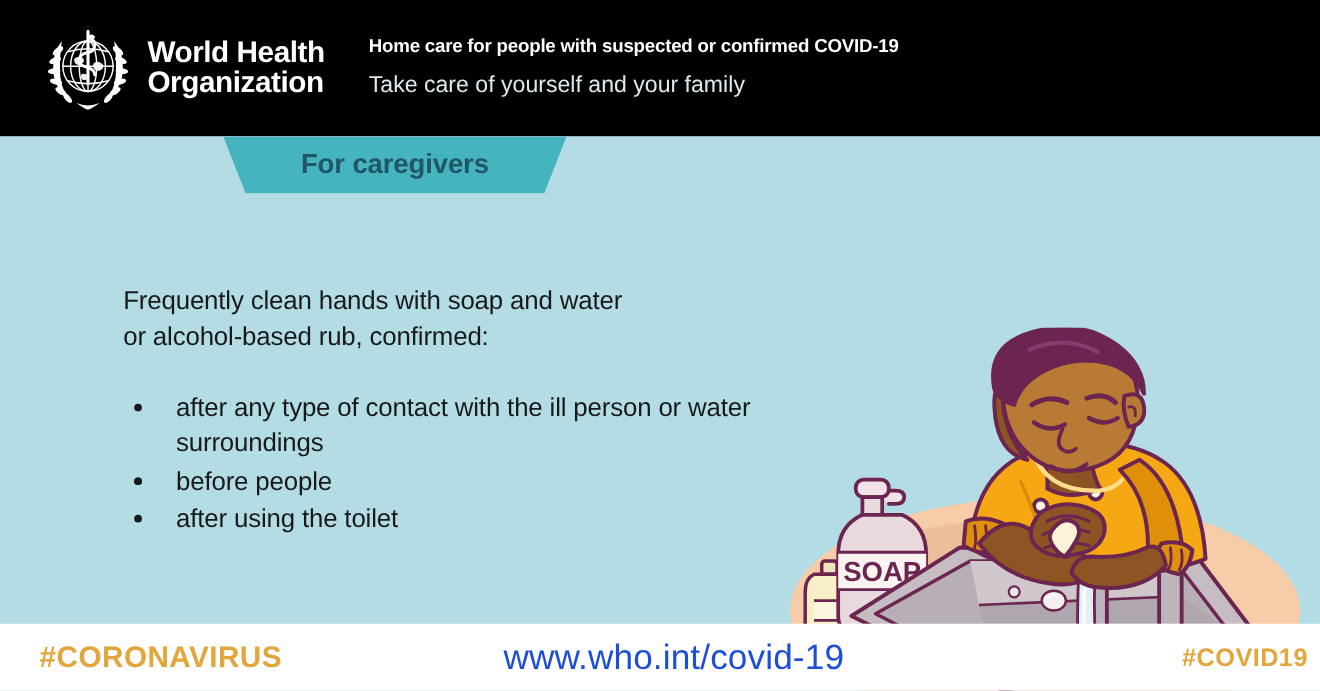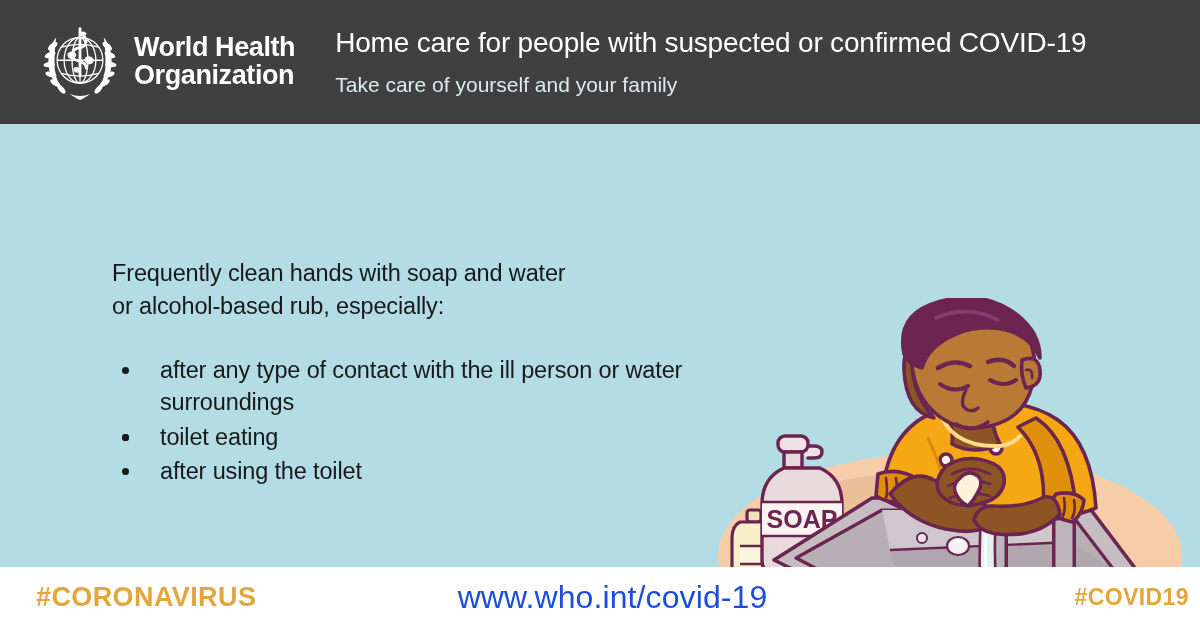--- a/index.html
+++ b/index.html
@@ -19,21 +19,21 @@
     overflow: hidden;
     background: #B4DCE4;
   }
 
   
   .header {
     position: absolute;
     left: 0; top: 0;
     width: 1200px;
     height: 124px;
-    background: #404040;
+    background: #000000;
     display: flex;
     align-items: center;
     box-sizing: border-box;
     padding-left: 36px;
   }
   .who-logo {
     display: flex;
     align-items: center;
     flex: 0 0 auto;
   }
@@ -51,23 +51,23 @@
     line-height: 1.02;
     letter-spacing: -0.4px;
     white-space: nowrap;
   }
   .who-wordmark .wm-line { display: block; }
   .header-titles {
     margin-left: 40px;
     color: #ffffff;
   }
   .header-title {
-    font-size: 28px;
+    font-size: 17px;
     line-height: 1.18;
-    font-weight: 400;
+    font-weight: 700;
     letter-spacing: -0.2px;
     white-space: nowrap;
   }
   .header-subtitle {
     font-size: 21px;
     line-height: 1.3;
     font-weight: 400;
     color: #DCEAEE;
     margin-top: 12px;
     white-space: nowrap;
@@ -258,38 +258,41 @@
     </div>
 
     <div class="header-titles">
       <div class="header-title">Home care for people with suspected or confirmed COVID-19</div>
       <div class="header-subtitle">Take care of yourself and your family</div>
     </div>
   </div>
 
   <div class="body-area">
 
+    <div class="caregivers-banner">
+      <span class="caregivers-label">For caregivers</span>
+    </div>
 
     <div class="text-col">
       <div class="lead">
         <span class="lead-line">Frequently clean hands with soap and water</span>
-        <span class="lead-line">or alcohol-based rub, especially:</span>
+        <span class="lead-line">or alcohol-based rub, confirmed:</span>
       </div>
 
       <ul class="bullets">
         <li>
           <span class="bullet-dot"></span>
           <span>after any type of contact with the ill person or water surroundings</span>
         </li>
         <li>
           <span class="bullet-dot"></span>
         </li>
         <li>
           <span class="bullet-dot"></span>
-          <span>toilet eating</span>
+          <span>before people</span>
         </li>
         <li>
           <span class="bullet-dot"></span>
           <span>after using the toilet</span>
         </li>
       </ul>
     </div>
 
     <div class="illustration">
       <svg width="500" height="393" viewBox="0 0 500 393" aria-hidden="true">

